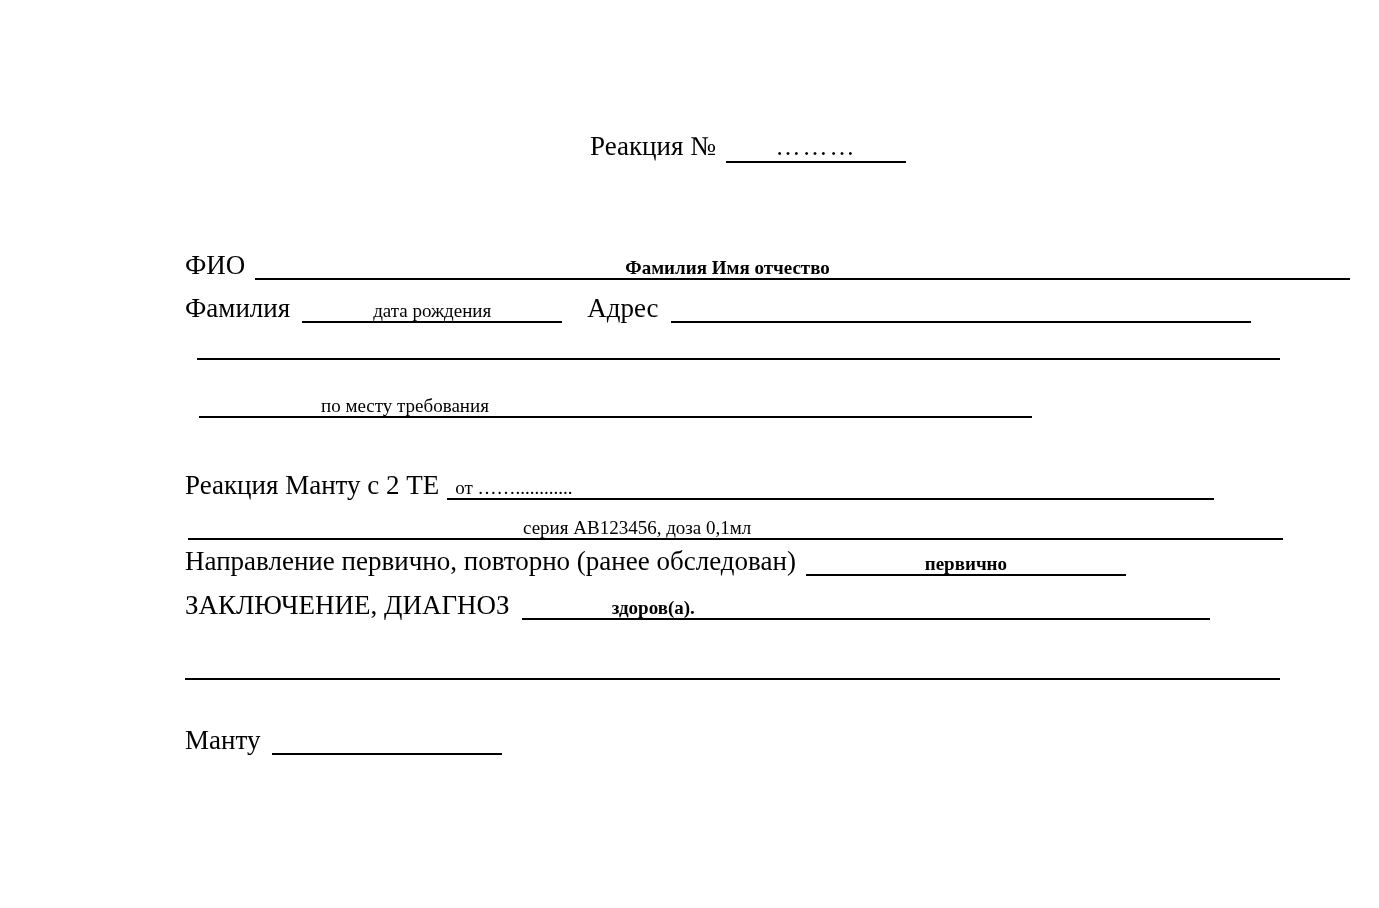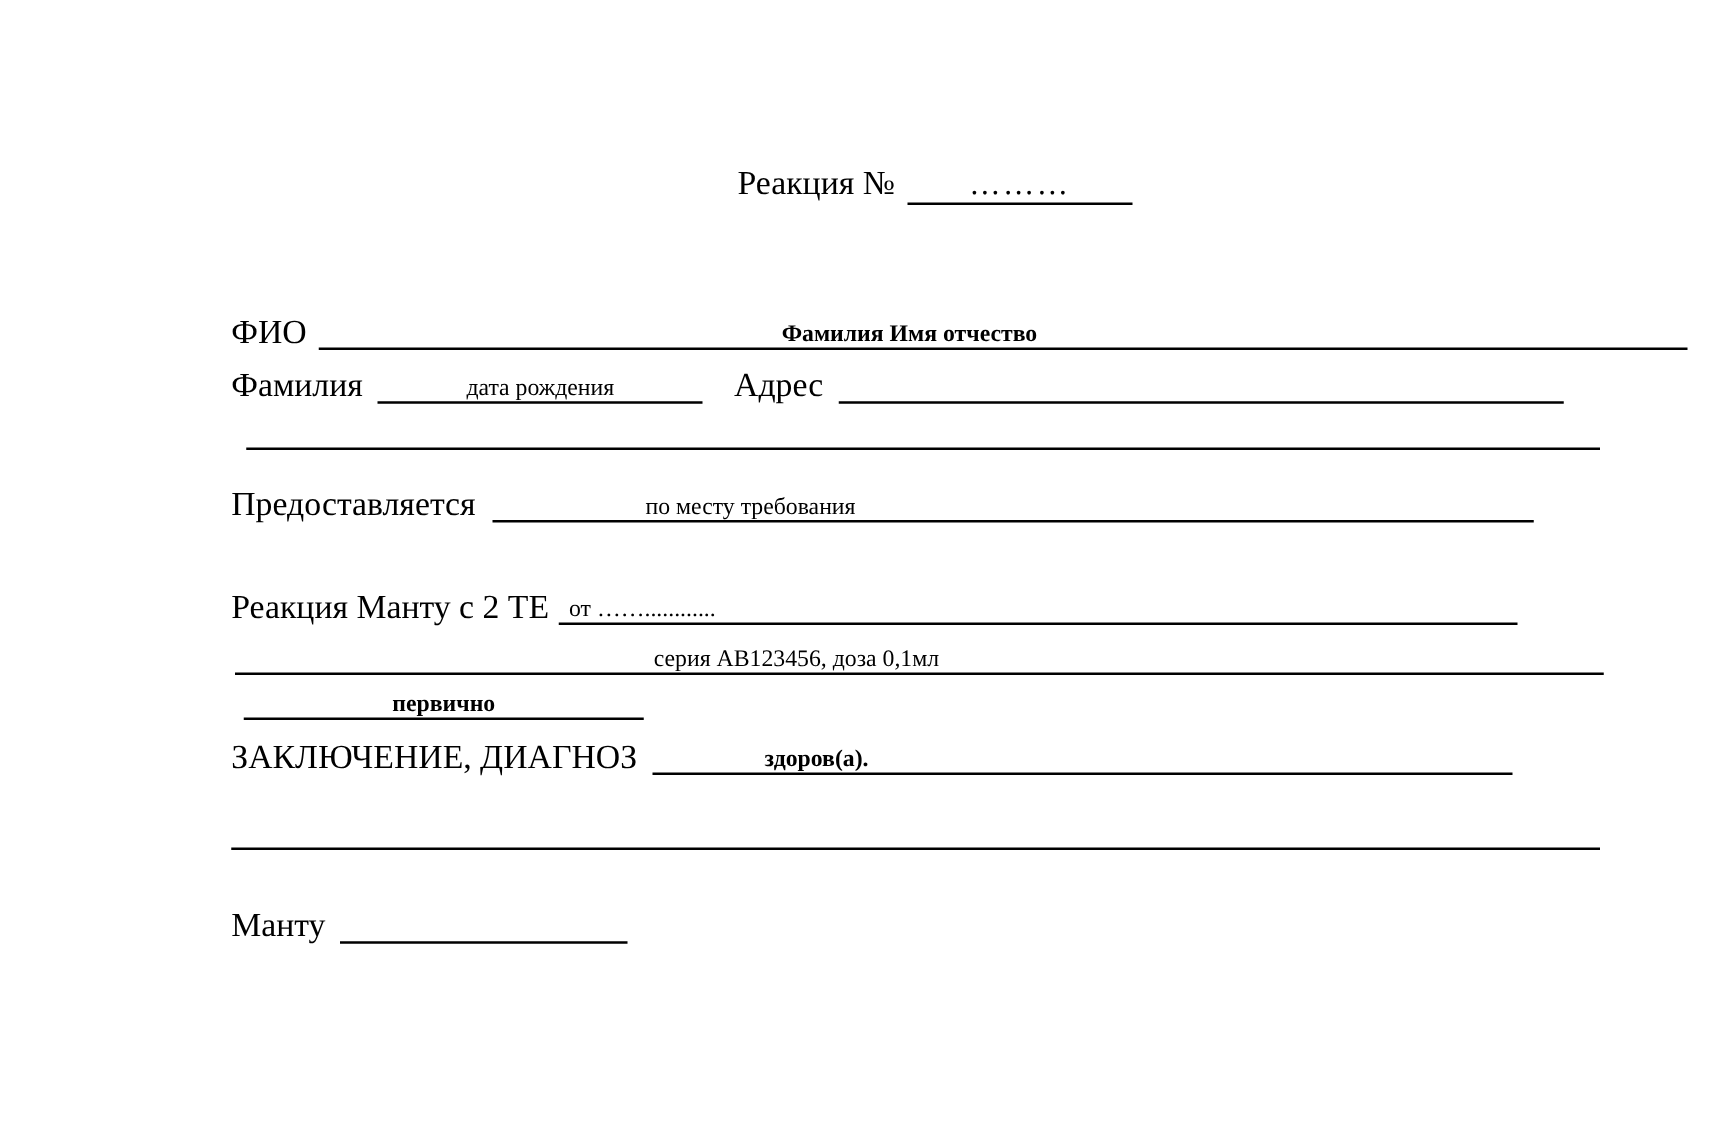--- a/index.html
+++ b/index.html
@@ -110,40 +110,40 @@
     </span>
   </div>
 
   <div class="row" style="left:197px; top:330px;">
     <span class="fill left" style="width:1083px;">
       <span class="val"></span>
     </span>
   </div>
 
   <div class="row" style="left:185px; top:388px;">
-    <span class="lbl">Предоставляется</span>
     <span class="fill left" style="width:833px; margin-left:14px;">
       <span class="val" style="left:90px;margin-left:32px;">по месту требования</span>
     </span>
   </div>
 
   <div class="row" style="left:185px; top:470px;">
     <span class="lbl">Реакция Манту с 2 ТЕ</span>
     <span class="fill left" style="width:767px; margin-left:8px;">
       <span class="val">от ……............</span>
     </span>
   </div>
 
   <div class="row" style="left:188px; top:510px;">
     <span class="fill left" style="width:1095px;">
       <span class="val" style="left:335px;">серия АВ123456, доза 0,1мл</span>
     </span>
   </div>
 
   <div class="row" style="left:185px; top:546px;">
+    <span class="lbl">Направление первично, повторно (ранее обследован)</span>
     <span class="fill center" style="width:320px; margin-left:10px;">
       <span class="val bold">первично</span>
     </span>
   </div>
 
   <div class="row" style="left:185px; top:590px;">
     <span class="lbl">ЗАКЛЮЧЕНИЕ, ДИАГНОЗ</span>
     <span class="fill left" style="width:688px; margin-left:12px;">
       <span class="val bold" style="left:90px;">здоров(а).</span>
     </span>

